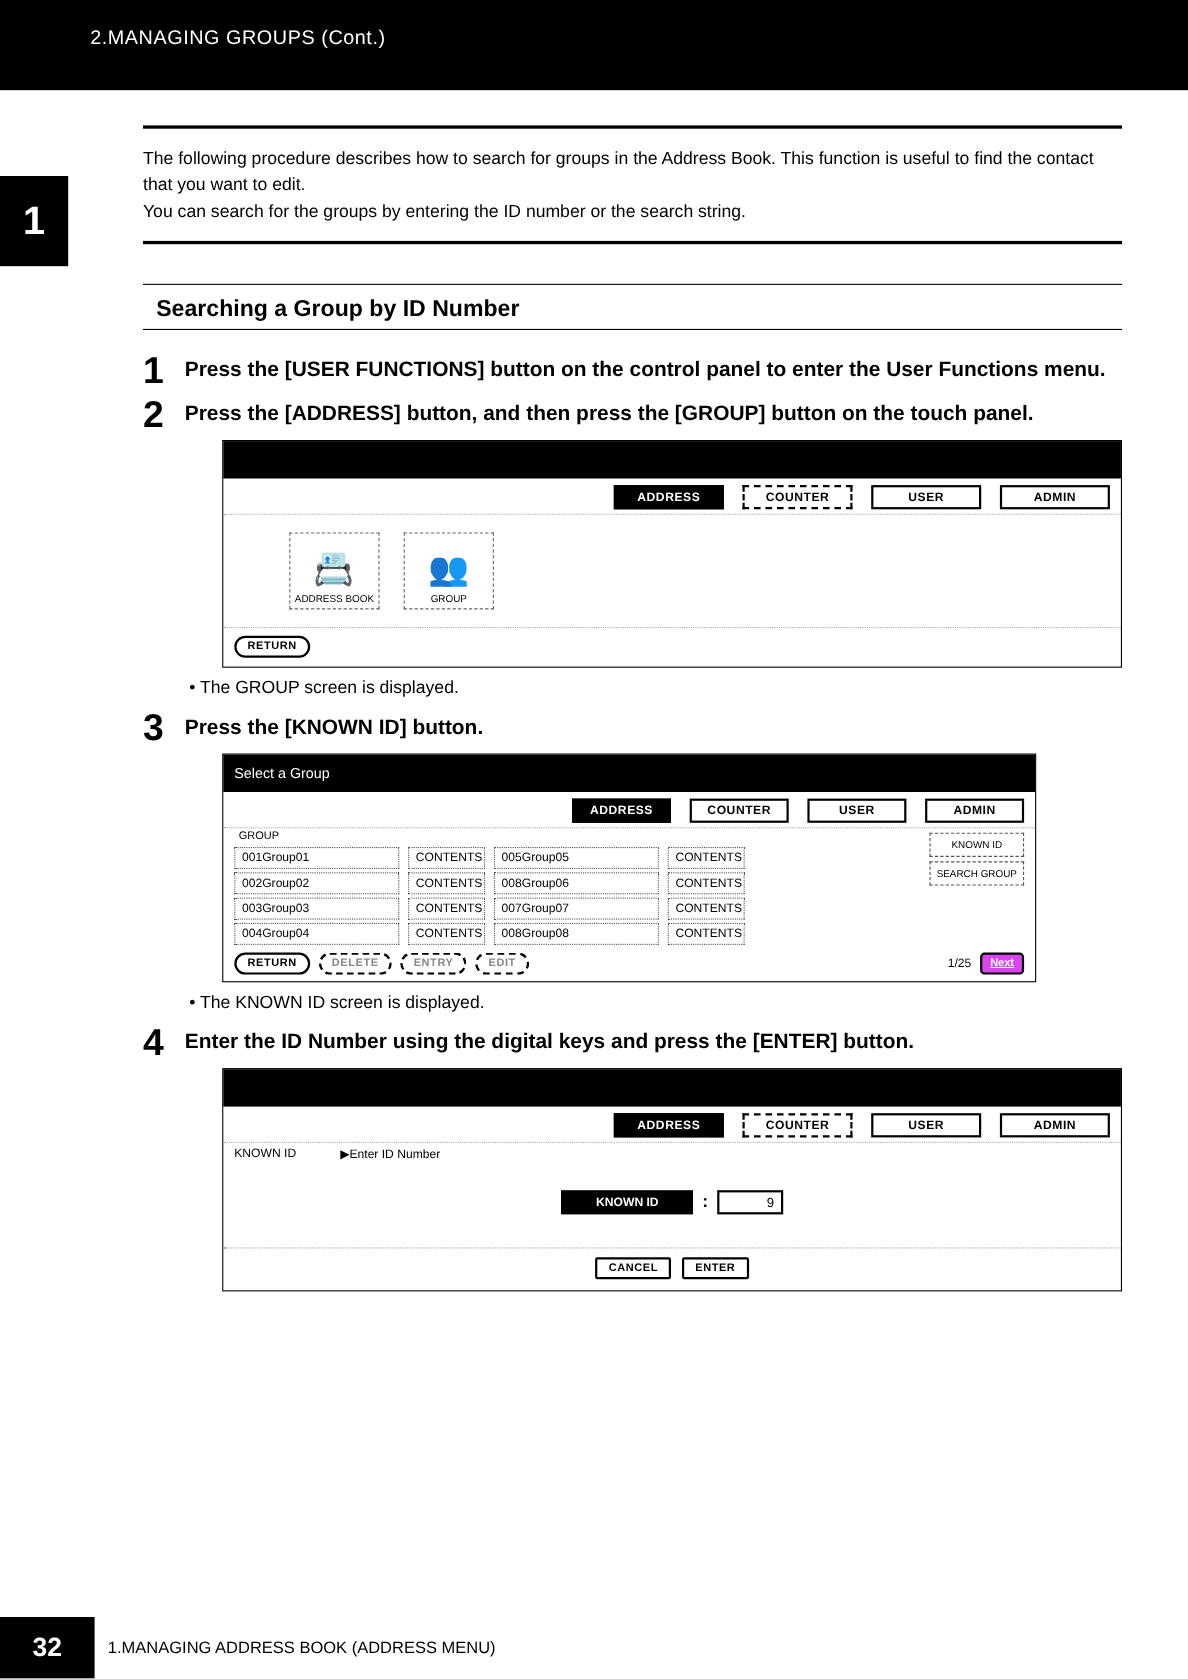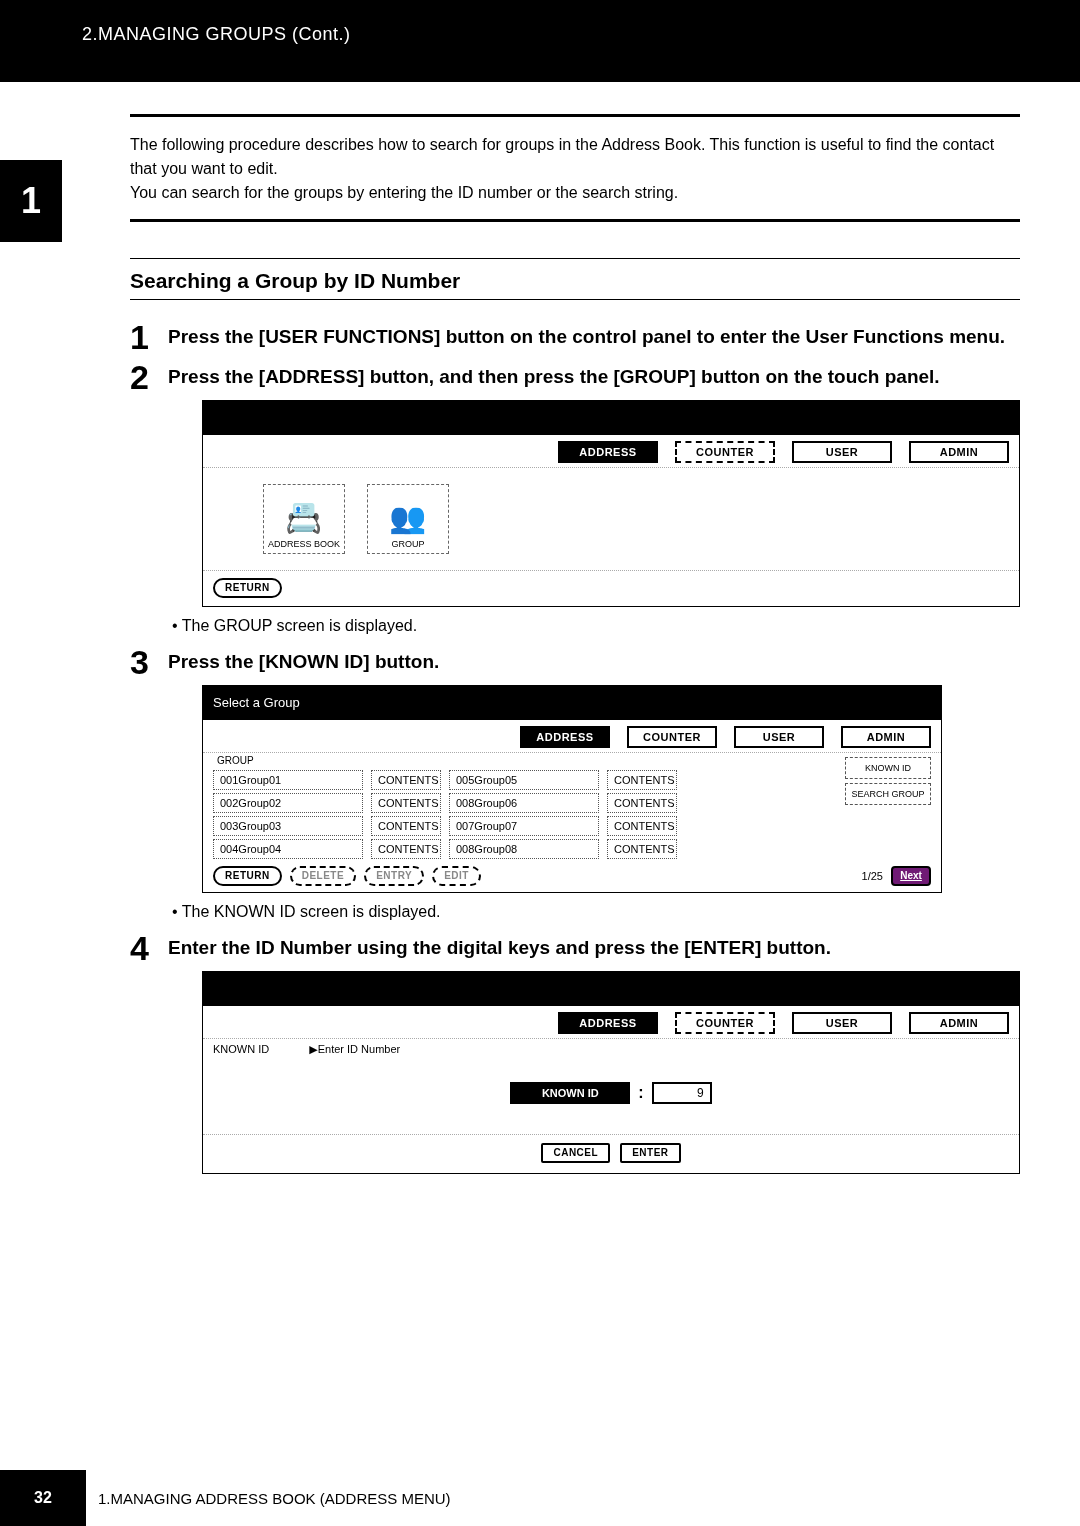--- a/index.html
+++ b/index.html
@@ -57,20 +57,21 @@
     align-items: center;
     justify-content: center;
     font-size: 36px;
     font-weight: bold;
   }
 
   .sub-title {
     font-size: 21px;
     font-weight: bold;
     margin-bottom: 6px;
+    margin-left: 12px;
   }
   .thin-rule-top { border: none; border-top: 1px solid #000; margin-bottom: 10px; }
   .thin-rule-bot { border: none; border-top: 1px solid #000; margin-top: 6px; margin-bottom: 20px; }
 
   .step {
     display: flex;
     gap: 14px;
     margin-bottom: 6px;
   }
   .step-num {
@@ -165,21 +166,21 @@
   .sbtn {
     border: 1px dashed #555; font-size: 9px;
     height: 22px; width: 86px;
     display: flex; align-items: center; justify-content: center;
   }
   .bot-row {
     display: flex; align-items: center; gap: 8px; padding-top: 4px;
   }
   .pagecount { margin-left: auto; font-size: 11px; }
   .next-btn {
-    border: 2px solid #000; background: #701a75; color: #fff;
+    border: 2px solid #000; background: #d946ef; color: #fff;
     font-size: 10px; font-weight: bold;
     height: 20px; width: 40px; border-radius: 4px;
     display: flex; align-items: center; justify-content: center; text-decoration: underline;
   }
 
   
   .ki-row { padding: 4px 10px; font-size: 11px; display: flex; gap: 40px; }
   .ki-mid { display: flex; justify-content: center; gap: 8px; align-items: center; padding: 22px 0 30px 0; border-bottom: 1px dotted #aaa; }
   .ki-label {
     background: #000; color: #fff; font-size: 11px; font-weight: bold;
@@ -195,21 +196,21 @@
 
   
   .footer {
     position: absolute;
     left: 0; bottom: 0;
     display: flex; align-items: center;
   }
   .page-num-box {
     width: 86px; height: 56px; background: #000; color: #fff;
     display: flex; align-items: center; justify-content: center;
-    font-size: 16px; font-weight: bold;
+    font-size: 24px; font-weight: bold;
   }
   .footer-text { padding-left: 12px; font-size: 15px; }
 </style>
 </head>
 <body>
 
 <div class="header-dark">
   <span>2.MANAGING GROUPS (Cont.)</span>
 </div>
 

